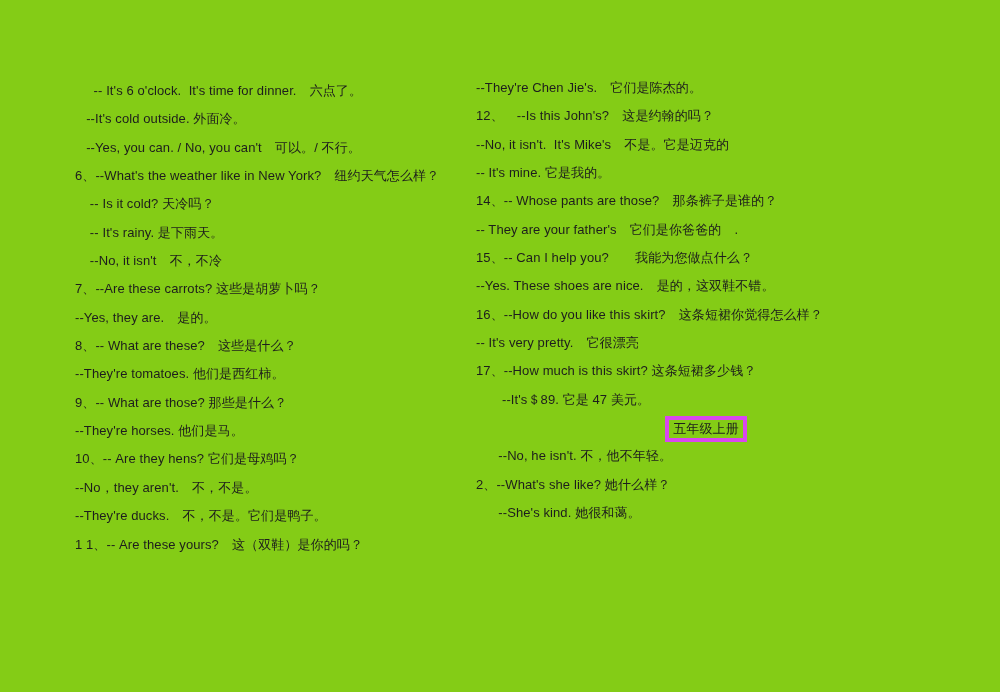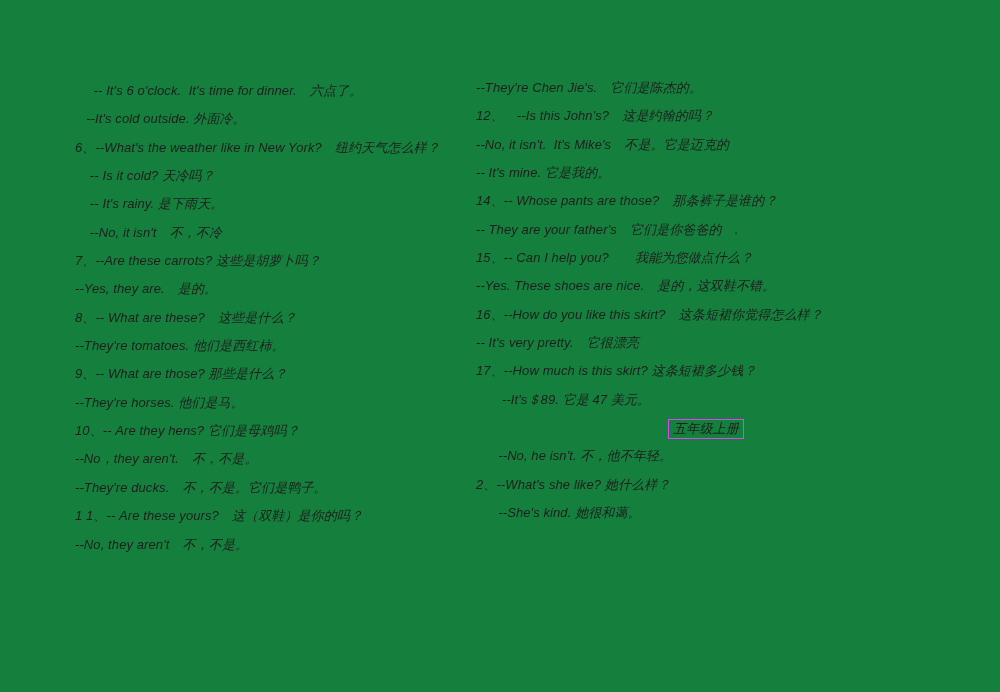--- a/index.html
+++ b/index.html
@@ -4,26 +4,25 @@
 <style>
   html, body {
     margin: 0;
     padding: 0;
     background: #ffffff;
   }
   .page {
     position: relative;
     width: 1000px;
     height: 692px;
-    background: #15803d;
+    background: #84cc16;
     overflow: hidden;
     font-family: "Liberation Sans", "DejaVu Sans", sans-serif;
     font-size: 13px;
     color: #1d1d1d;
-    font-style: italic;
   }
   .col {
     position: absolute;
   }
   .col-left {
     left: 75px;
     top: 77px;
     width: 425px;
   }
   .col-right {
@@ -36,48 +35,48 @@
     line-height: 28.35px;
     white-space: pre;
     letter-spacing: 0.1px;
   }
   .line.boxed {
     text-align: center;
     white-space: normal;
   }
   .line.boxed .box {
     display: inline-block;
-    border: 1px solid #d946ef;
+    border: 4px solid #d946ef;
     padding: 1px 4px;
     line-height: 16px;
     vertical-align: middle;
   }
 </style>
 </head>
 <body>
 
 <div class="page">
   <div class="col col-left">
       <div class="line">     -- It's 6 o'clock.  It's time for dinner.　六点了。</div>
       <div class="line">   --It's cold outside. 外面冷。</div>
+      <div class="line">   --Yes, you can. / No, you can't　可以。/ 不行。</div>
       <div class="line">6、--What's the weather like in New York?　纽约天气怎么样？</div>
       <div class="line">    -- Is it cold? 天冷吗？</div>
       <div class="line">    -- It's rainy. 是下雨天。</div>
       <div class="line">    --No, it isn't　不，不冷</div>
       <div class="line">7、--Are these carrots? 这些是胡萝卜吗？</div>
       <div class="line">--Yes, they are.　是的。</div>
       <div class="line">8、-- What are these?　这些是什么？</div>
       <div class="line">--They're tomatoes. 他们是西红柿。</div>
       <div class="line">9、-- What are those? 那些是什么？</div>
       <div class="line">--They're horses. 他们是马。</div>
       <div class="line">10、-- Are they hens? 它们是母鸡吗？</div>
       <div class="line">--No，they aren't.　不，不是。</div>
       <div class="line">--They're ducks.　不，不是。它们是鸭子。</div>
       <div class="line">1 1、-- Are these yours?　这（双鞋）是你的吗？</div>
-      <div class="line">--No, they aren't　不，不是。</div>
     </div>
   <div class="col col-right">
       <div class="line">--They're Chen Jie's.　它们是陈杰的。</div>
       <div class="line">12、　--Is this John's?　这是约翰的吗？</div>
       <div class="line">--No, it isn't.  It's Mike's　不是。它是迈克的</div>
       <div class="line">-- It's mine. 它是我的。</div>
       <div class="line">14、-- Whose pants are those?　那条裤子是谁的？</div>
       <div class="line">-- They are your father's　它们是你爸爸的　.</div>
       <div class="line">15、-- Can I help you?　　我能为您做点什么？</div>
       <div class="line">--Yes. These shoes are nice.　是的，这双鞋不错。</div>

